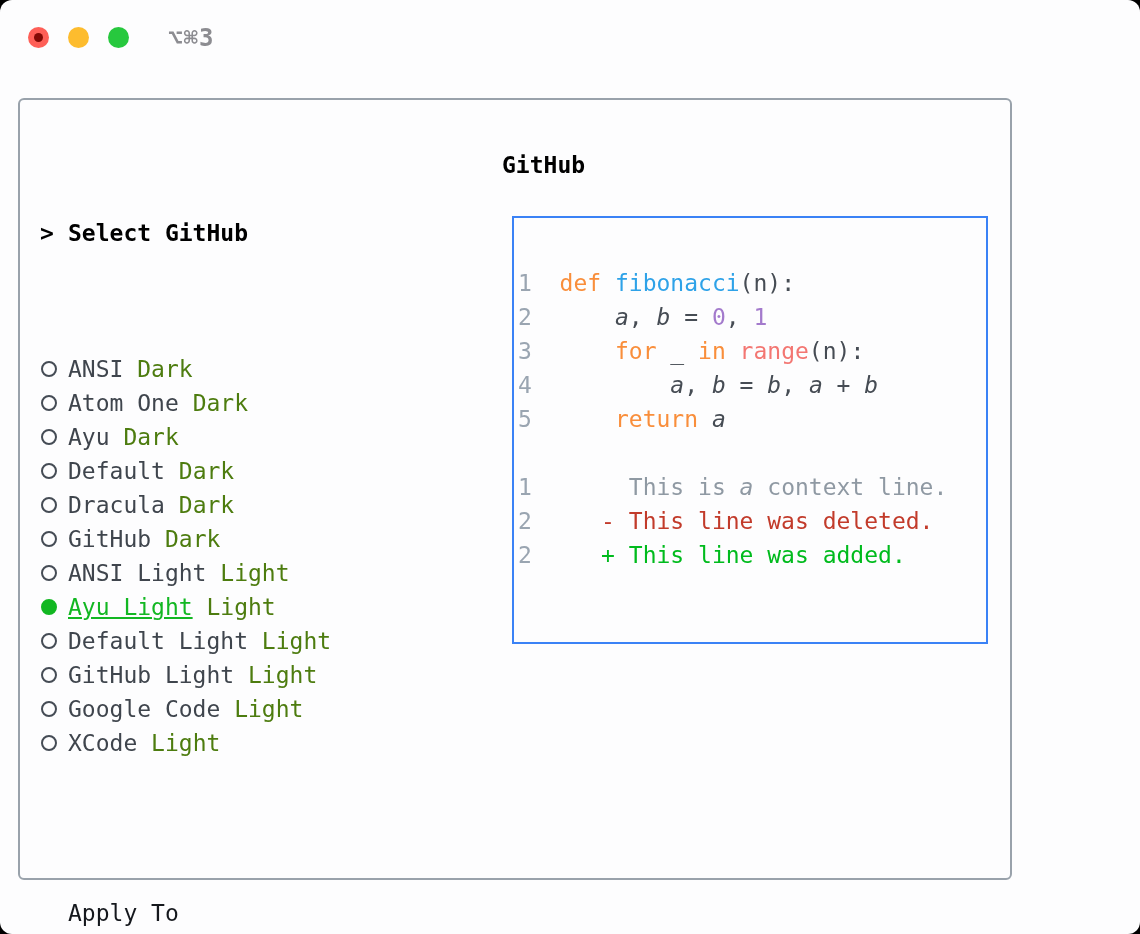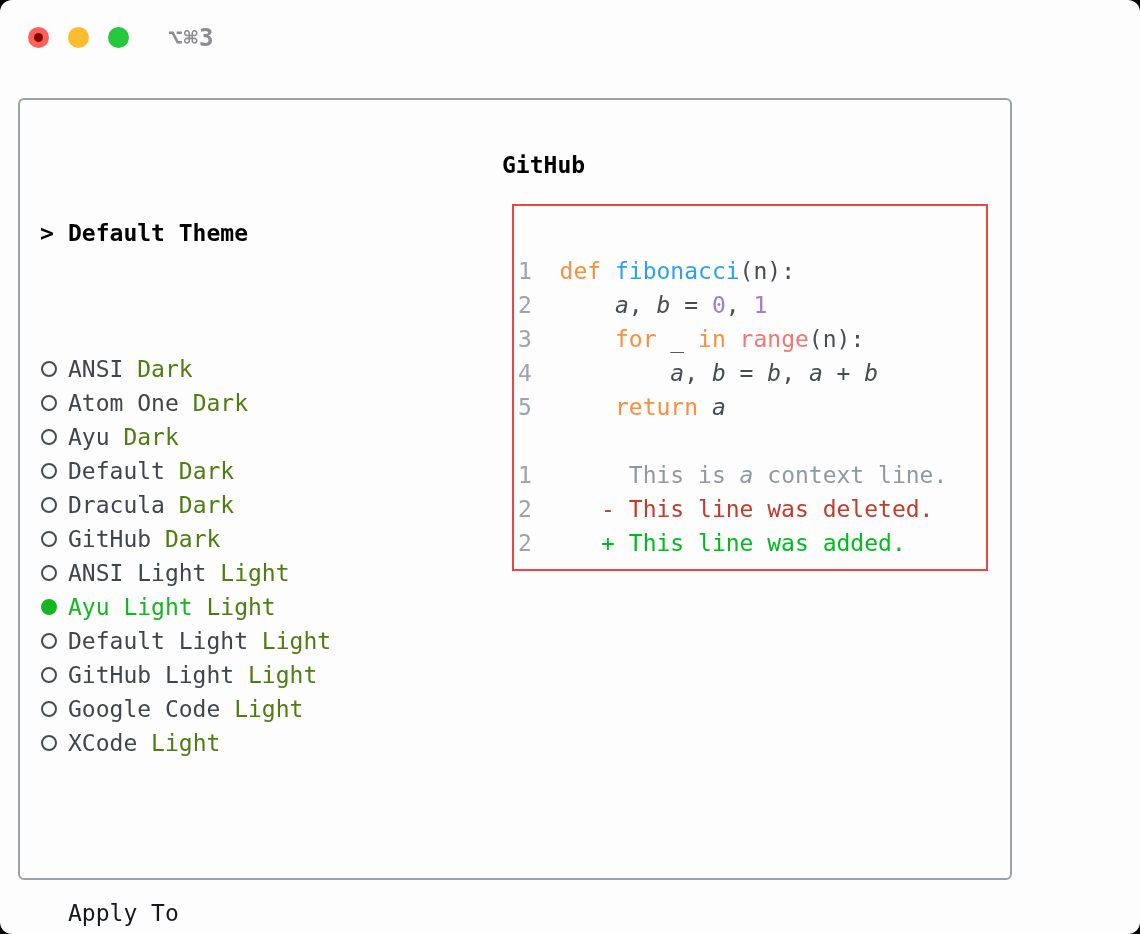--- a/index.html
+++ b/index.html
@@ -54,34 +54,34 @@
   }
   .cursor-glyph{font-weight:700;color:#000;}
   .radio{
     width:12px;height:12px;border-radius:50%;
     border:2px solid #454c55;box-sizing:content-box;
     margin-left:1px;
   }
   .radio.sel{background:#12b722;border-color:#12b722;}
   .header-text{font-weight:700;color:#000;}
   .theme-name{color:#3f454d;}
-  .theme-row.sel .theme-name{color:#12b722;}
+  .theme-row.sel .theme-name{color:#12b722;text-decoration:underline;}
   .theme-variant{color:#4d7c0f;}
   .apply-header{margin-top:34px;text-align:right;}
   .apply-header .label{color:#15181d;padding-left:28px;}
   
   .preview-title{
     position:absolute;left:482px;top:48px;height:34px;
     display:flex;align-items:center;
     font-size:23px;font-weight:700;color:#000;
   }
   .preview-box{
-    position:absolute;left:492px;top:104px;
-    width:476px;height:367px;
-    border:2px solid #ef4444;
+    position:absolute;left:492px;top:116px;
+    width:476px;height:428px;
+    border:2px solid #3b82f6;
     box-sizing:border-box;
     background:#fdfdfe;
     overflow:hidden;
   }
   .preview-box pre{
     margin:0;padding:48px 0 0 4px;
     font-family:"DejaVu Sans Mono","Liberation Mono",monospace;
     font-size:23px;line-height:34px;
     white-space:pre;
   }
@@ -101,21 +101,21 @@
     <span class="win-title">⌥⌘3</span>
   </div>
 
   <div class="frame">
 
     <div class="left-pane">
       <div class="row">
         <span class="bullet-cell">
           <span class="cursor-glyph">&gt;</span>
         </span>
-        <span class="header-text">Default Theme</span>
+        <span class="header-text">Select GitHub</span>
       </div>
 
       <div id="theme-list"><div class="row theme-row"><span class="bullet-cell"><span class="radio"></span></span><span class="theme-name">ANSI</span><span class="theme-variant"> Dark</span></div><div class="row theme-row"><span class="bullet-cell"><span class="radio"></span></span><span class="theme-name">Atom One</span><span class="theme-variant"> Dark</span></div><div class="row theme-row"><span class="bullet-cell"><span class="radio"></span></span><span class="theme-name">Ayu</span><span class="theme-variant"> Dark</span></div><div class="row theme-row"><span class="bullet-cell"><span class="radio"></span></span><span class="theme-name">Default</span><span class="theme-variant"> Dark</span></div><div class="row theme-row"><span class="bullet-cell"><span class="radio"></span></span><span class="theme-name">Dracula</span><span class="theme-variant"> Dark</span></div><div class="row theme-row"><span class="bullet-cell"><span class="radio"></span></span><span class="theme-name">GitHub</span><span class="theme-variant"> Dark</span></div><div class="row theme-row"><span class="bullet-cell"><span class="radio"></span></span><span class="theme-name">ANSI Light</span><span class="theme-variant"> Light</span></div><div class="row sel theme-row"><span class="bullet-cell"><span class="radio sel"></span></span><span class="theme-name">Ayu Light</span><span class="theme-variant"> Light</span></div><div class="row theme-row"><span class="bullet-cell"><span class="radio"></span></span><span class="theme-name">Default Light</span><span class="theme-variant"> Light</span></div><div class="row theme-row"><span class="bullet-cell"><span class="radio"></span></span><span class="theme-name">GitHub Light</span><span class="theme-variant"> Light</span></div><div class="row theme-row"><span class="bullet-cell"><span class="radio"></span></span><span class="theme-name">Google Code</span><span class="theme-variant"> Light</span></div><div class="row theme-row"><span class="bullet-cell"><span class="radio"></span></span><span class="theme-name">XCode</span><span class="theme-variant"> Light</span></div></div>
 
       <div class="row apply-header">
         <span class="label">Apply To</span>
       </div>
 
       
 

